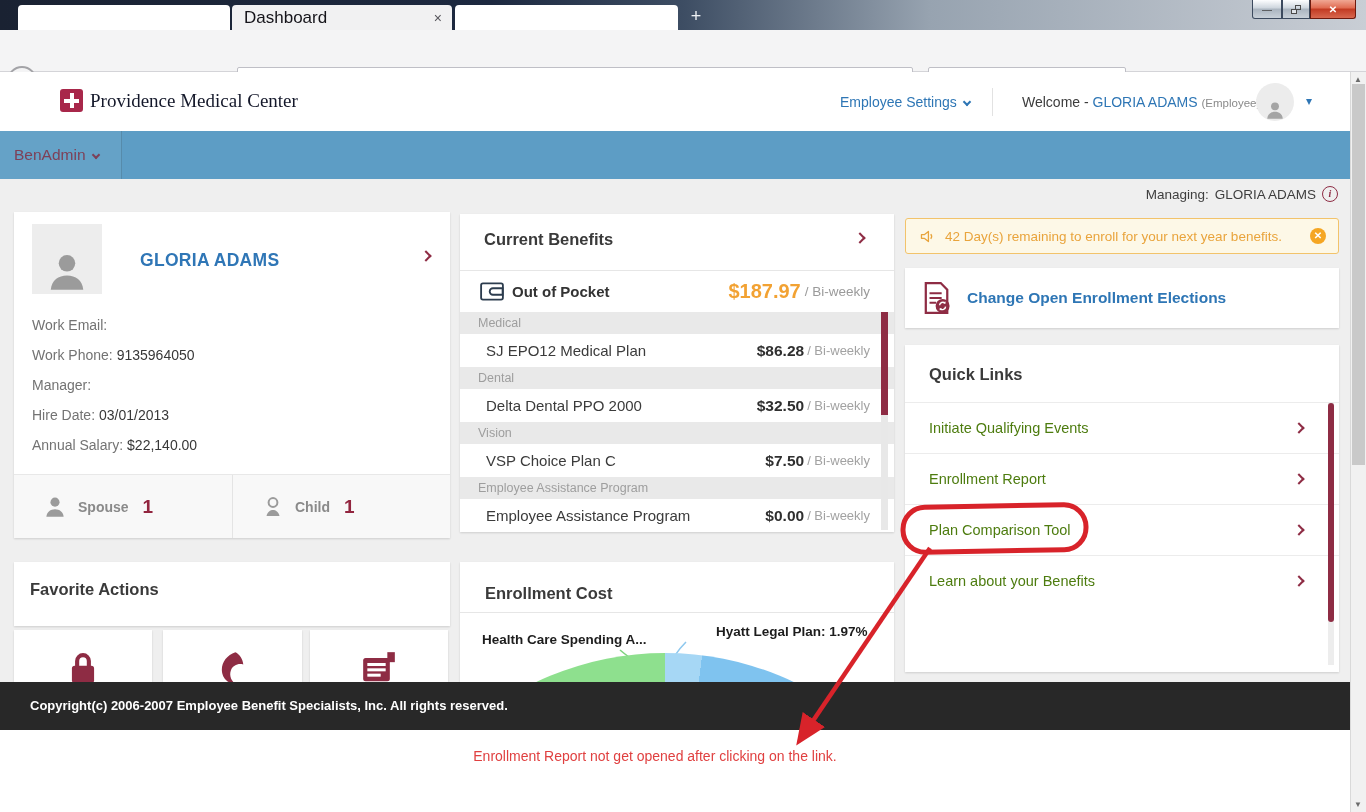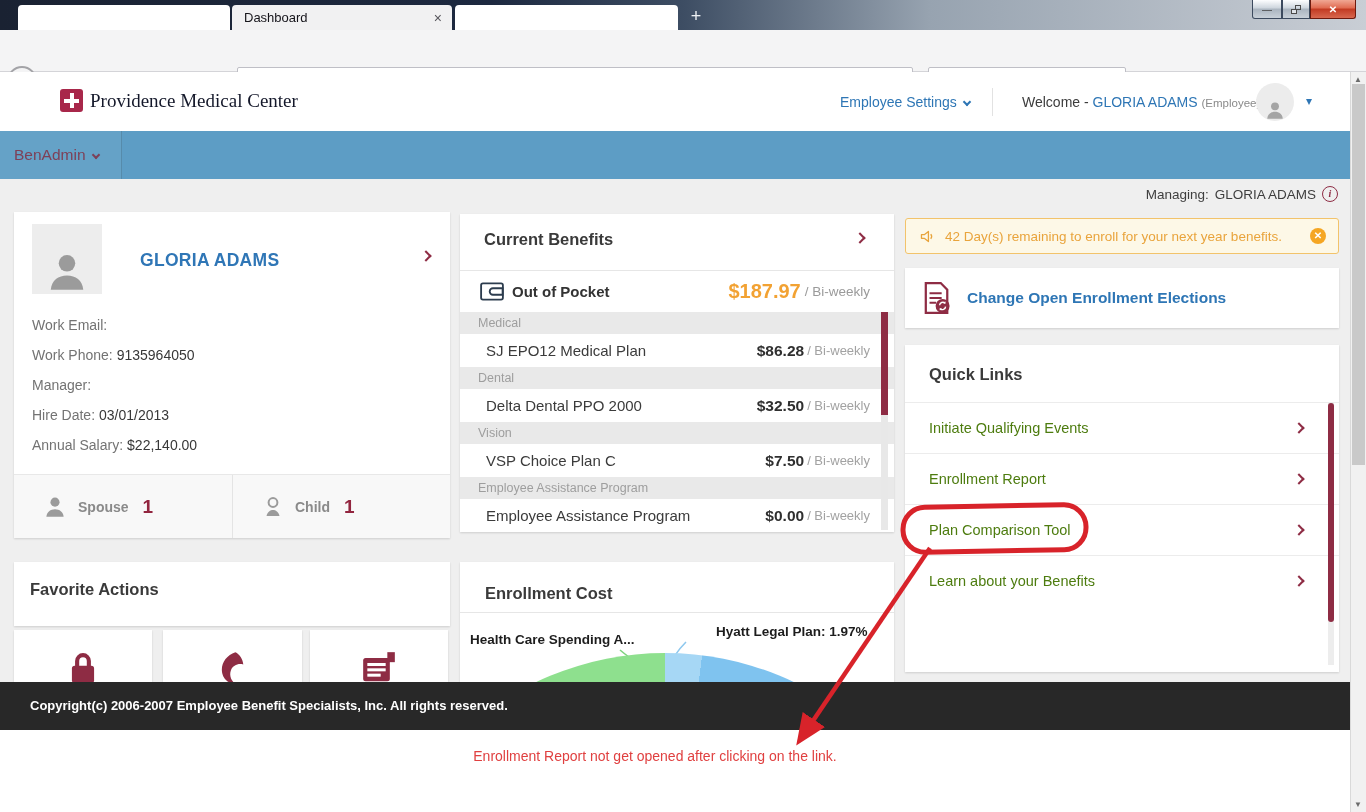--- a/index.html
+++ b/index.html
@@ -7,21 +7,21 @@
   body { font-family:"Liberation Sans",sans-serif; background:#fff; position:relative; overflow:hidden; }
   .abs { position:absolute; }
   .nowrap { white-space:nowrap; }
 
   
   #titlebar { left:0; top:0; width:1366px; height:30px;
     background:linear-gradient(90deg,#1a2232 0%,#1d2940 36%,#3d4d63 50%,#97a3b0 68%,#c9ced5 100%); }
   .tab { position:absolute; top:5px; height:25px; border-radius:4px 4px 0 0; background:#fff; }
   #tab-blank1 { left:18px; width:212px; }
   #tab-dashboard { left:232px; width:220px; background:#f1f1f2; display:flex; align-items:center; justify-content:space-between; padding:0 10px 0 12px; }
-  #tab-dashboard .tab-title { font-size:13px; color:#15141a; }
+  #tab-dashboard .tab-title { font-size:17px; color:#15141a; }
   #tab-dashboard .tab-close { font-size:14px; color:#57565c; line-height:1; cursor:default; }
   #tab-blank2 { left:455px; width:223px; }
   #newtab-btn { left:684px; top:4px; width:24px; height:24px; color:#eef1f4; font-size:18px; text-align:center; line-height:24px; }
   #win-controls { right:10px; top:0; display:flex; }
   .winbtn { height:19px; border:1px solid #3c4a5e; border-top:none; display:flex; align-items:center; justify-content:center;
     background:linear-gradient(180deg,#fdfeff,#cdd5dd 45%,#aab4bf 50%,#c8d0d8); font-size:10px; color:#444; }
   #btn-min { width:30px; border-radius:0 0 0 3px; }
   #btn-restore { width:28px; }
   #btn-close { width:46px; border-radius:0 0 3px 0;
     background:linear-gradient(180deg,#f0a794,#e06a50 45%,#c23a22 50%,#d8684f); border-color:#6e1a0e; color:#fff; font-weight:bold; }
@@ -120,21 +120,21 @@
   .b-amt { margin-left:auto; font-size:15.5px; font-weight:bold; color:#2f2f2f; }
   .b-per { font-size:13px; color:#a2a2a2; margin-left:3px; }
   #benefits-sb-track { position:absolute; right:6px; top:98px; width:7px; height:218px; background:#e8e8e8; }
   #benefits-sb-thumb { position:absolute; right:6px; top:98px; width:7px; height:103px; background:#8e2c44; }
 
   
   #cost-card { left:460px; top:562px; width:434px; height:120px; overflow:hidden; }
   #cost-card .card-title { position:absolute; left:25px; top:22px; }
   #cost-div { position:absolute; left:0; top:50px; width:434px; height:1px; background:#e6e6e6; }
   .pie-label { position:absolute; font-size:13.5px; font-weight:bold; color:#1d1d1d; white-space:nowrap; }
-  #pie-label-left { left:10px; top:70px; }
+  #pie-label-left { left:22px; top:70px; }
   #pie-label-right { left:256px; top:62px;text-align:center; }
   #enrollment-pie { position:absolute; left:-95px; top:91px; width:600px; height:600px; border-radius:50%; }
 
   
   #notif-banner { left:905px; top:218px; width:434px; height:36px; background:#fdf8e7; border:1px solid #f2c36b; border-radius:3px; display:flex; align-items:center; padding:0 12px 0 14px; }
   #notif-text { font-size:13.5px; color:#e9a43c; margin-left:10px; }
   #notif-close { margin-left:auto; width:16px; height:16px; background:#f5a623; border-radius:50%; color:#fff; font-size:10px; font-weight:bold; text-align:center; line-height:16px; }
 
   #oe-card { left:905px; top:268px; width:434px; height:60px; display:flex; align-items:center; padding-left:18px; }
   #oe-label { color:#2e76b5; font-size:15.5px; font-weight:bold; margin-left:16px; }

